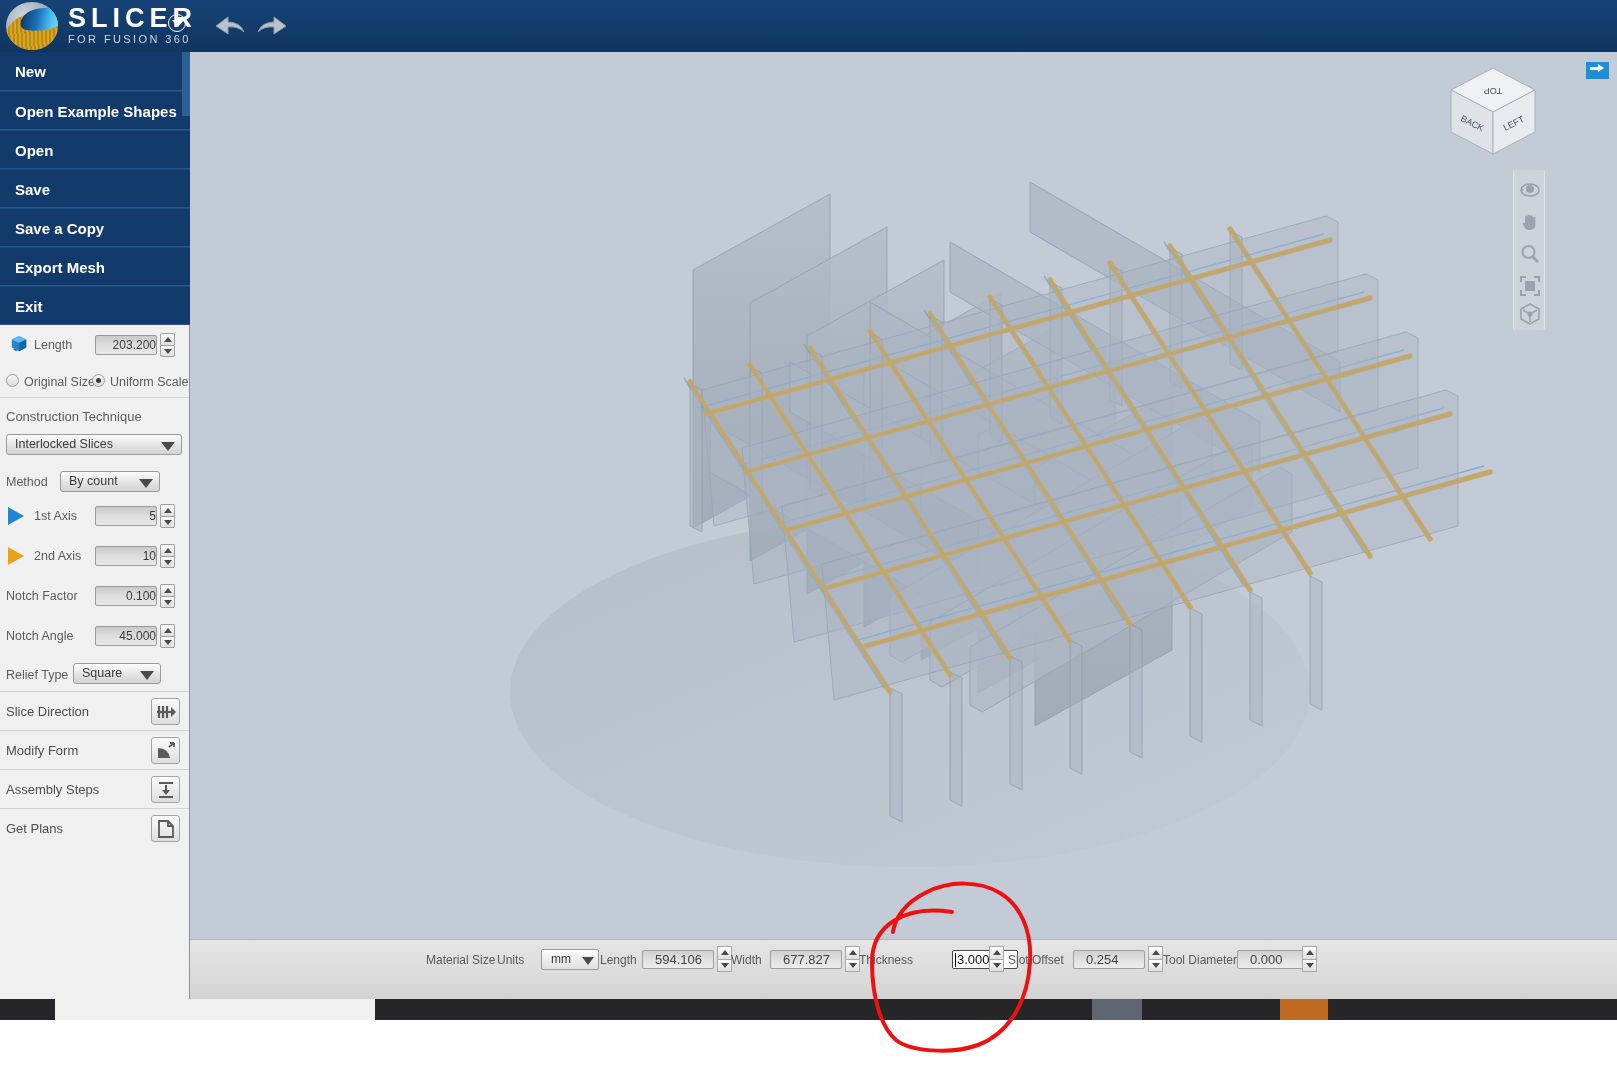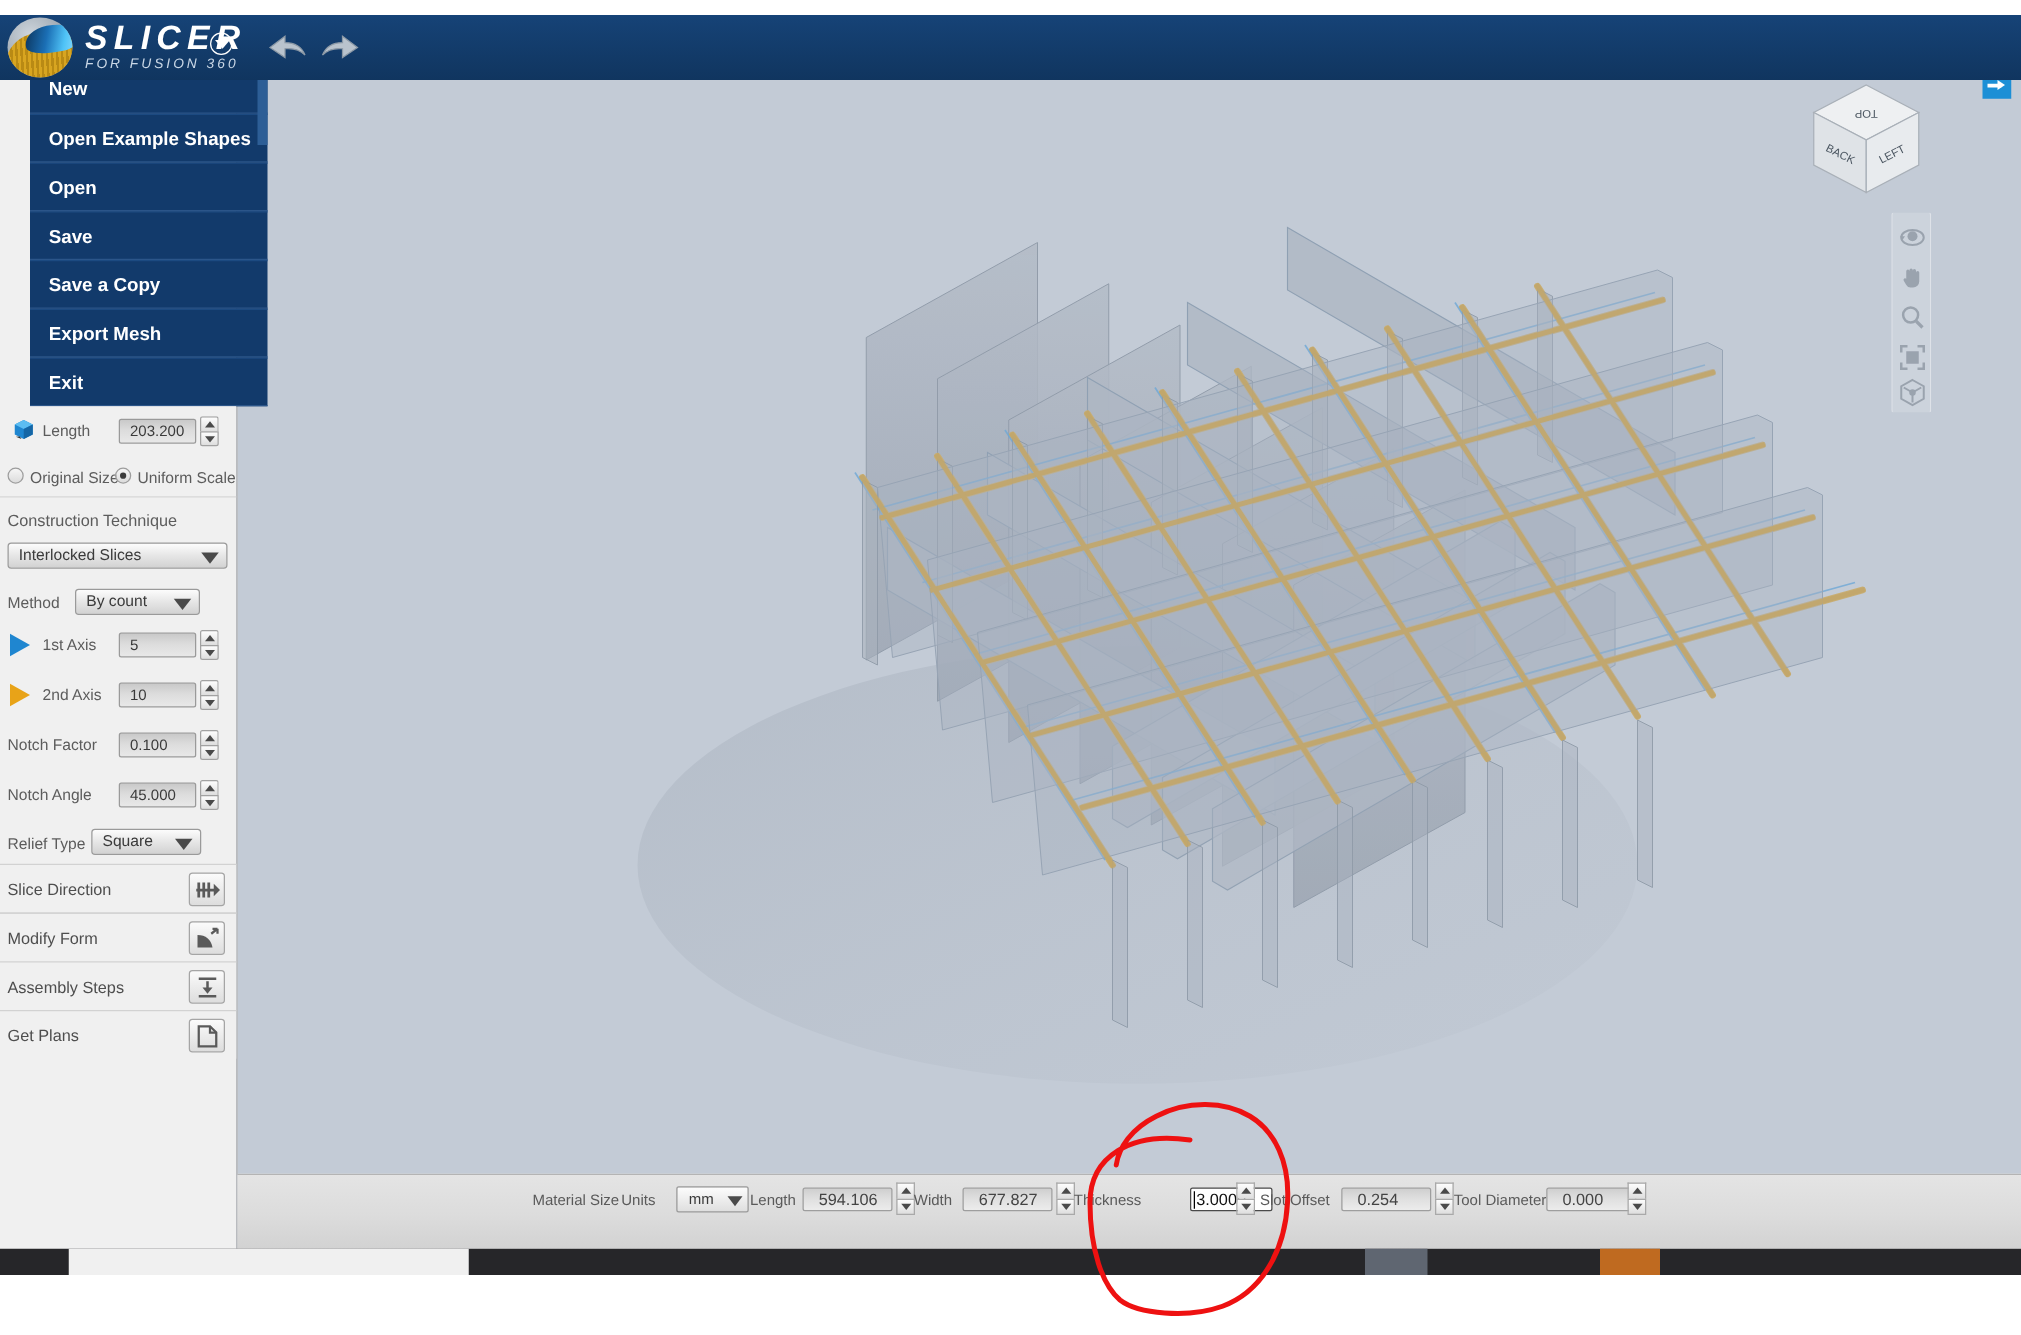--- a/index.html
+++ b/index.html
@@ -6,25 +6,24 @@
   html, body {
     width: 1617px; height: 1068px;
     font-family: "Liberation Sans", sans-serif;
     overflow: hidden;
     background: #ffffff;
   }
   #app { position: relative; width: 1617px; height: 1068px; }
 
   
   .header {
-    position: absolute; left: 0; top: 12px; width: 1617px; height: 52px;
+    position: absolute; left: 0; top: 0; width: 1617px; height: 52px;
     background: #123a6b;
     background: linear-gradient(180deg, #164377 0%, #10355f 100%);
     z-index: 20;
-    font-style: italic;
   }
   .logo-wrap { position: absolute; left: 4px; top: 0px; width: 64px; height: 52px; }
   .logo-disc {
     position: absolute; left: 2px; top: 2px; width: 52px; height: 48px;
     border-radius: 50%;
     background: radial-gradient(circle at 35% 30%, #cfd6dd 0%, #9aa5af 60%, #7d8790 100%);
     overflow: hidden;
   }
   .logo-wave {
     position: absolute; left: -2px; top: 12px; width: 60px; height: 40px;
@@ -62,21 +61,21 @@
   .arrow-btn { position: absolute; top: 2px; width: 40px; height: 32px; cursor: pointer; }
   .arrow-btn svg { display: block; }
 
   
   .left-panel {
     position: absolute; left: 0; top: 52px; width: 190px; height: 947px;
     background: #f0f0f0;
     border-right: 1px solid #8f9399;
     z-index: 12;
   }
-  .menu { position: absolute; left: 0; top: 0; width: 190px; margin-left: 24px; }
+  .menu { position: absolute; left: 0; top: 0; width: 190px; }
   .menu-item {
     height: 39px; line-height: 39px;
     background: #123a6b;
     color: #ffffff; font-size: 15px; font-weight: bold;
     padding-left: 15px;
     border-bottom: 1px solid #2b5589;
     border-top: 1px solid #1c4a81;
     cursor: pointer;
   }
   .menu-item:first-child { border-top: none; }
@@ -89,21 +88,21 @@
 
   .cube-icon {
     position: absolute; left: 10px; top: 10px; width: 18px; height: 18px;
   }
   .numfield {
     position: absolute;
     height: 20px;
     background: linear-gradient(180deg,#c9c9c9 0%, #dcdcdc 45%, #e8e8e8 100%);
     border: 1px solid #9a9a9a; border-radius: 2px;
     font-size: 12px; color: #3a3a3a;
-    line-height: 18px; padding-left: 8px;
+    line-height: 18px; padding-left: 8px; text-align: right;
   }
   .spin {
     position: absolute; width: 15px; height: 24px;
   }
   .spin .up, .spin .dn {
     position: absolute; left: 0; width: 15px; height: 12px;
     background: linear-gradient(180deg,#fdfdfd,#dedede);
     border: 1px solid #a2a2a2;
   }
   .spin .up { top: 0; border-bottom: none; border-radius: 2px 2px 0 0; }

